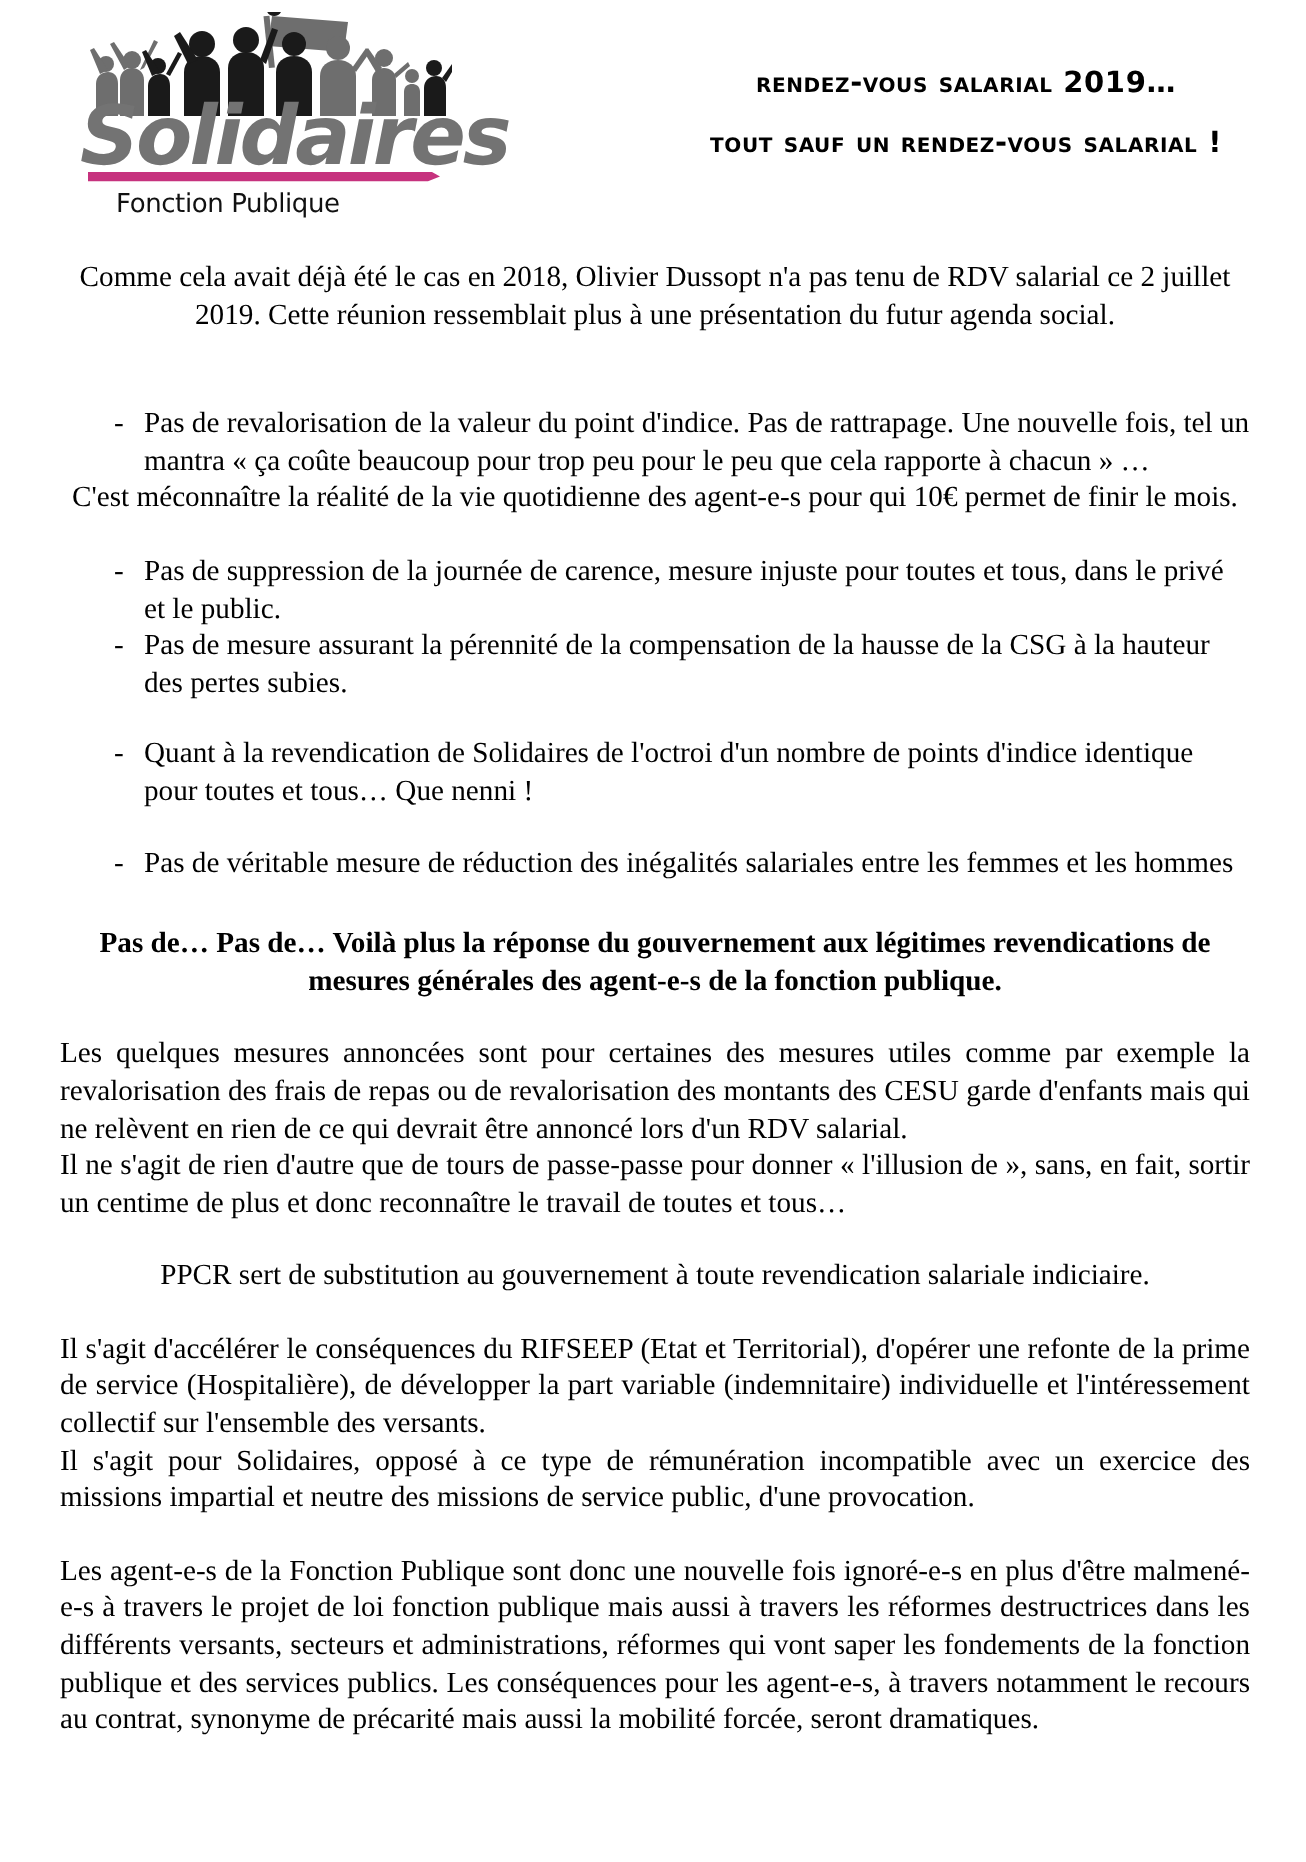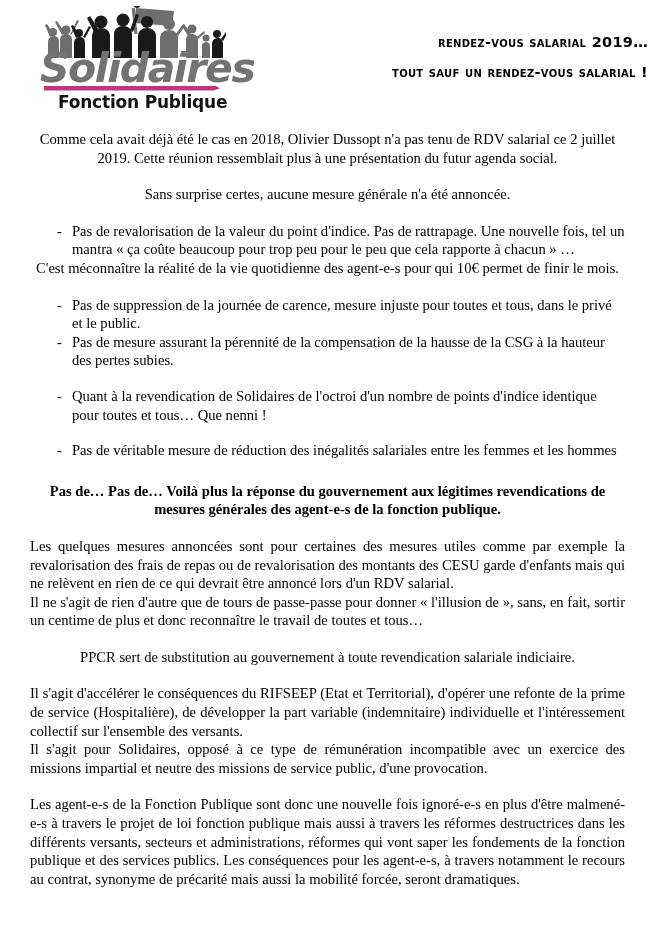--- a/index.html
+++ b/index.html
@@ -62,34 +62,34 @@
     top: 80px;
     width: 176px;
     height: 5px;
   }
   .subtitle {
     position: absolute;
     left: 22px;
     top: 86px;
     width: 180px;
     font-family: "DejaVu Sans", sans-serif;
-    font-weight: bold;
-    font-size: 17px;
+    font-weight: normal;
+    font-size: 13px;
     line-height: 21px;
     letter-spacing: -0.2px;
     color: #111111;
     white-space: nowrap;
   }
 
   .title-block {
     position: absolute;
     left: 318px;
     top: 34px;
     width: 330px;
-    text-align: right;
+    text-align: center;
   }
   .title-line {
     font-family: "DejaVu Sans", sans-serif;
     font-weight: bold;
     font-size: 14.5px;
     letter-spacing: 0.3px;
     font-variant: small-caps;
     text-transform: lowercase;
     color: #000000;
     white-space: nowrap;
@@ -203,21 +203,20 @@
       <div class="title-line l1">Rendez-Vous salarial 2019…</div>
       <div class="title-line l2">Tout sauf un Rendez-Vous salarial !</div>
     </div>
   </div>
 
   <div class="content">
 
     <p class="para">Comme cela avait déjà été le cas en 2018, Olivier Dussopt n'a pas tenu de RDV salarial ce 2 juillet 2019. Cette réunion ressemblait plus à une présentation du futur agenda social.</p>
     <div class="spacer-md"></div>
 
-    <p class="para">Sans surprise certes, aucune mesure générale n'a été annoncée.</p>
     <div class="spacer-md"></div>
 
     <ul class="bullets">
       <li>
         <span class="dash">-</span>
         <span>Pas de revalorisation de la valeur du point d'indice. Pas de rattrapage. Une nouvelle fois, tel un mantra « ça coûte beaucoup pour trop peu pour le peu que cela rapporte à chacun » …</span>
       </li>
     </ul>
     <p class="outdent">C'est méconnaître la réalité de la vie quotidienne des agent-e-s pour qui 10€ permet de finir le mois.</p>
 

